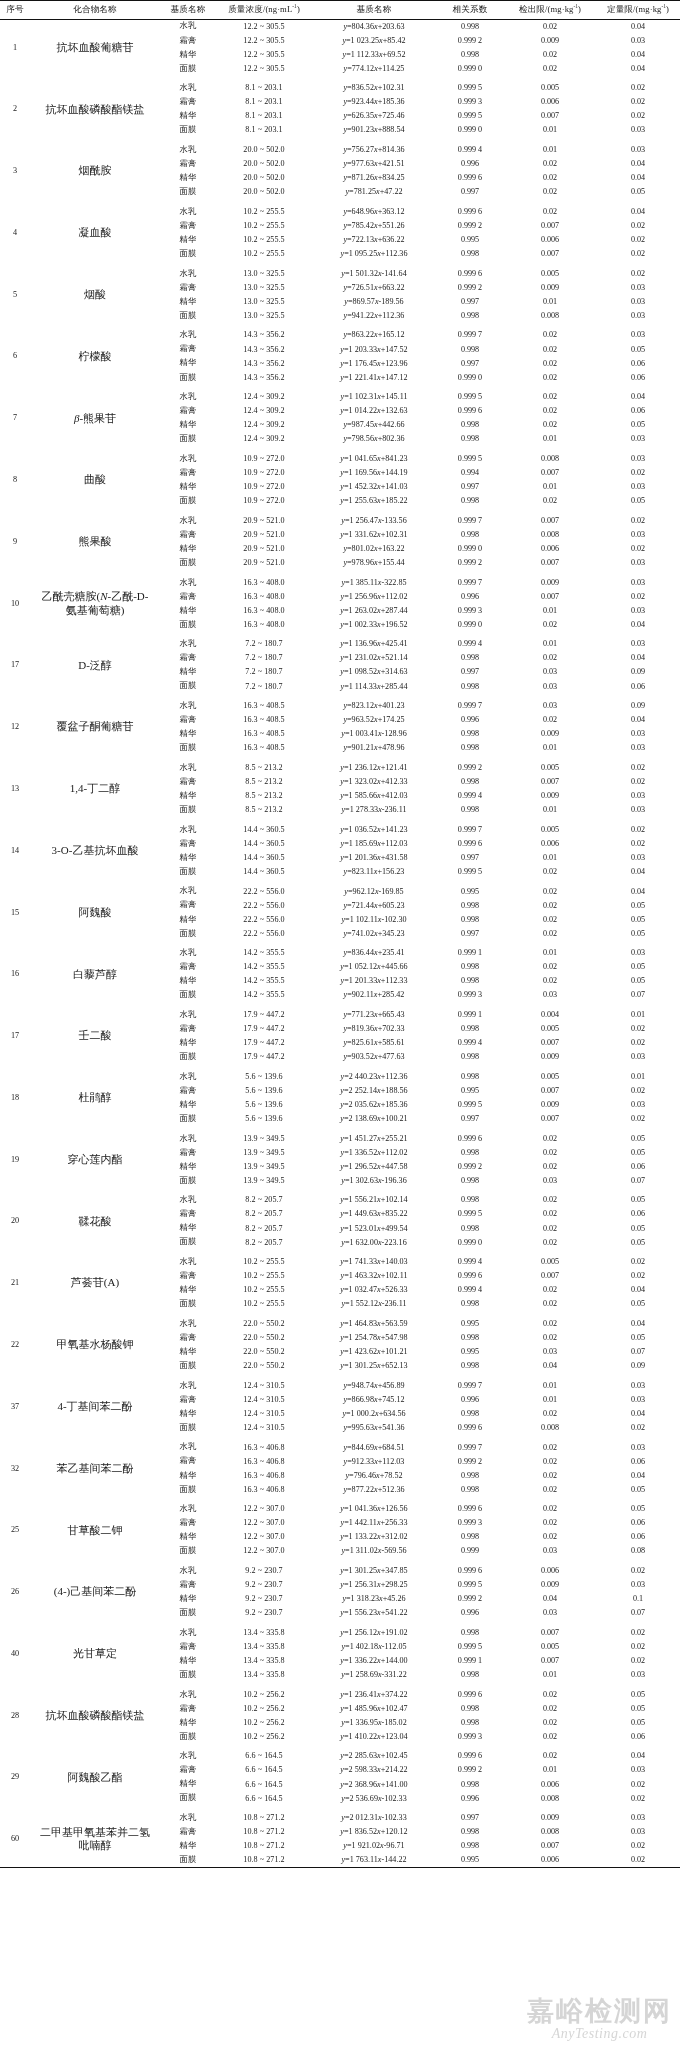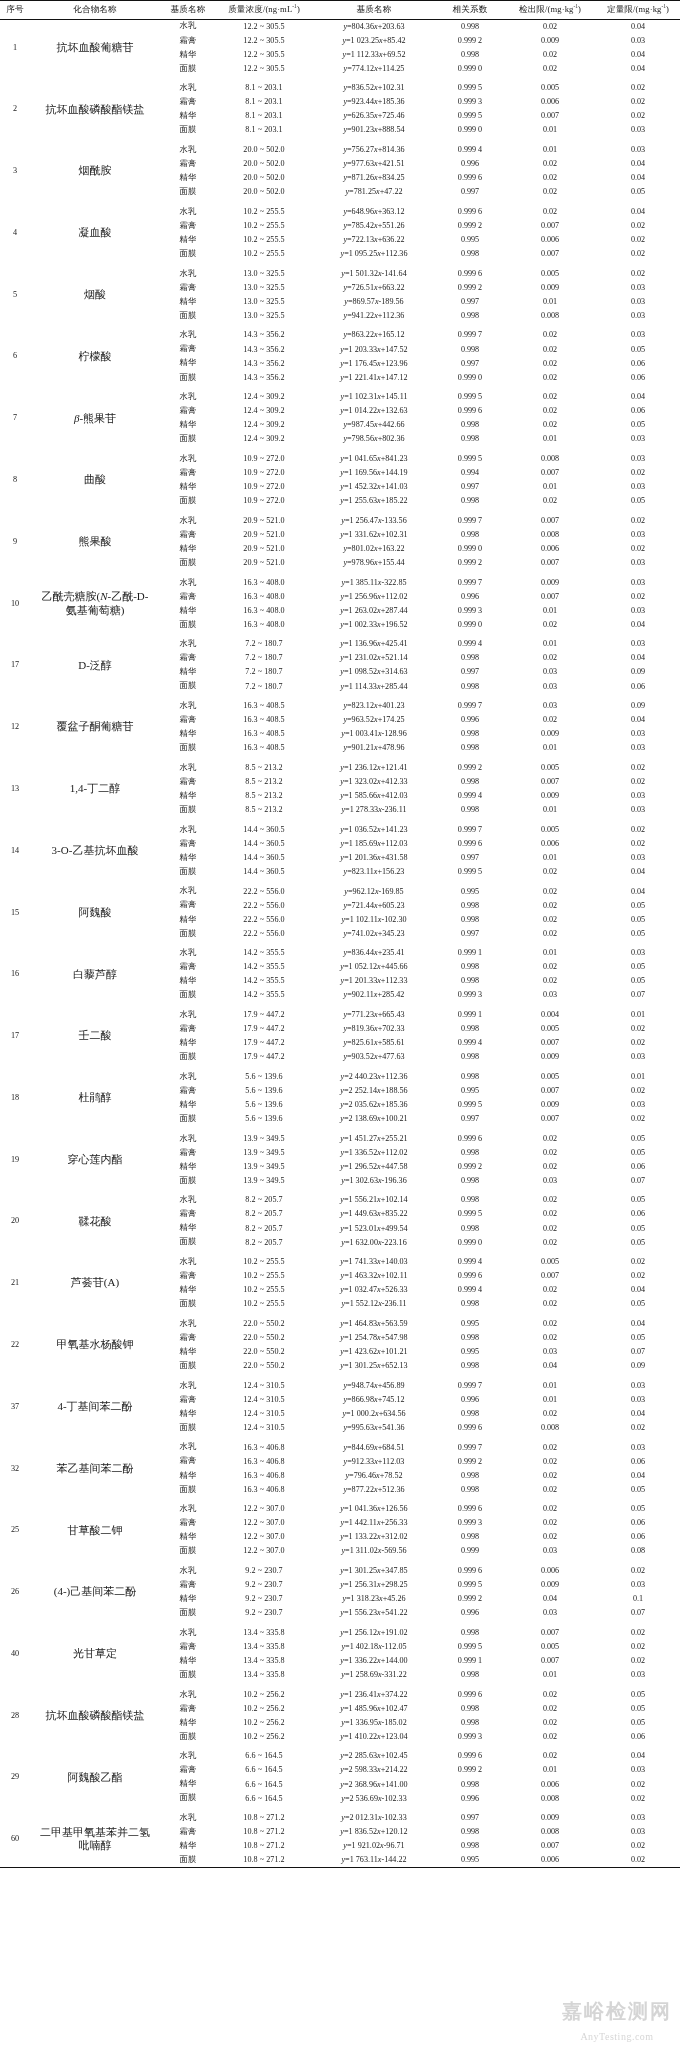--- a/index.html
+++ b/index.html
@@ -91,33 +91,34 @@
   #watermark {
     position: absolute;
     right: 8px;
     bottom: 14px;
     text-align: center;
     pointer-events: none;
     user-select: none;
   }
   #wm-main {
     font-family: Liberation Serif, serif;
-    font-size: 20px;
+    font-size: 27px;
     font-weight: bold;
     color: rgba(150,150,150,0.40);
     letter-spacing: 2px;
     line-height: 1.05;
     white-space: nowrap;
   }
   #wm-sub {
     font-family: "Liberation Serif", serif;
-    font-size: 10px;
+    font-style: italic;
+    font-size: 14px;
     color: rgba(150,150,150,0.40);
     letter-spacing: 0.5px;
-    margin-top: 9px;
+    margin-top: 1px;
     white-space: nowrap;
   }
 </style>
 </head>
 <body>
 
 <div id="page">
 
   <table class="tbl">
     <colgroup>

